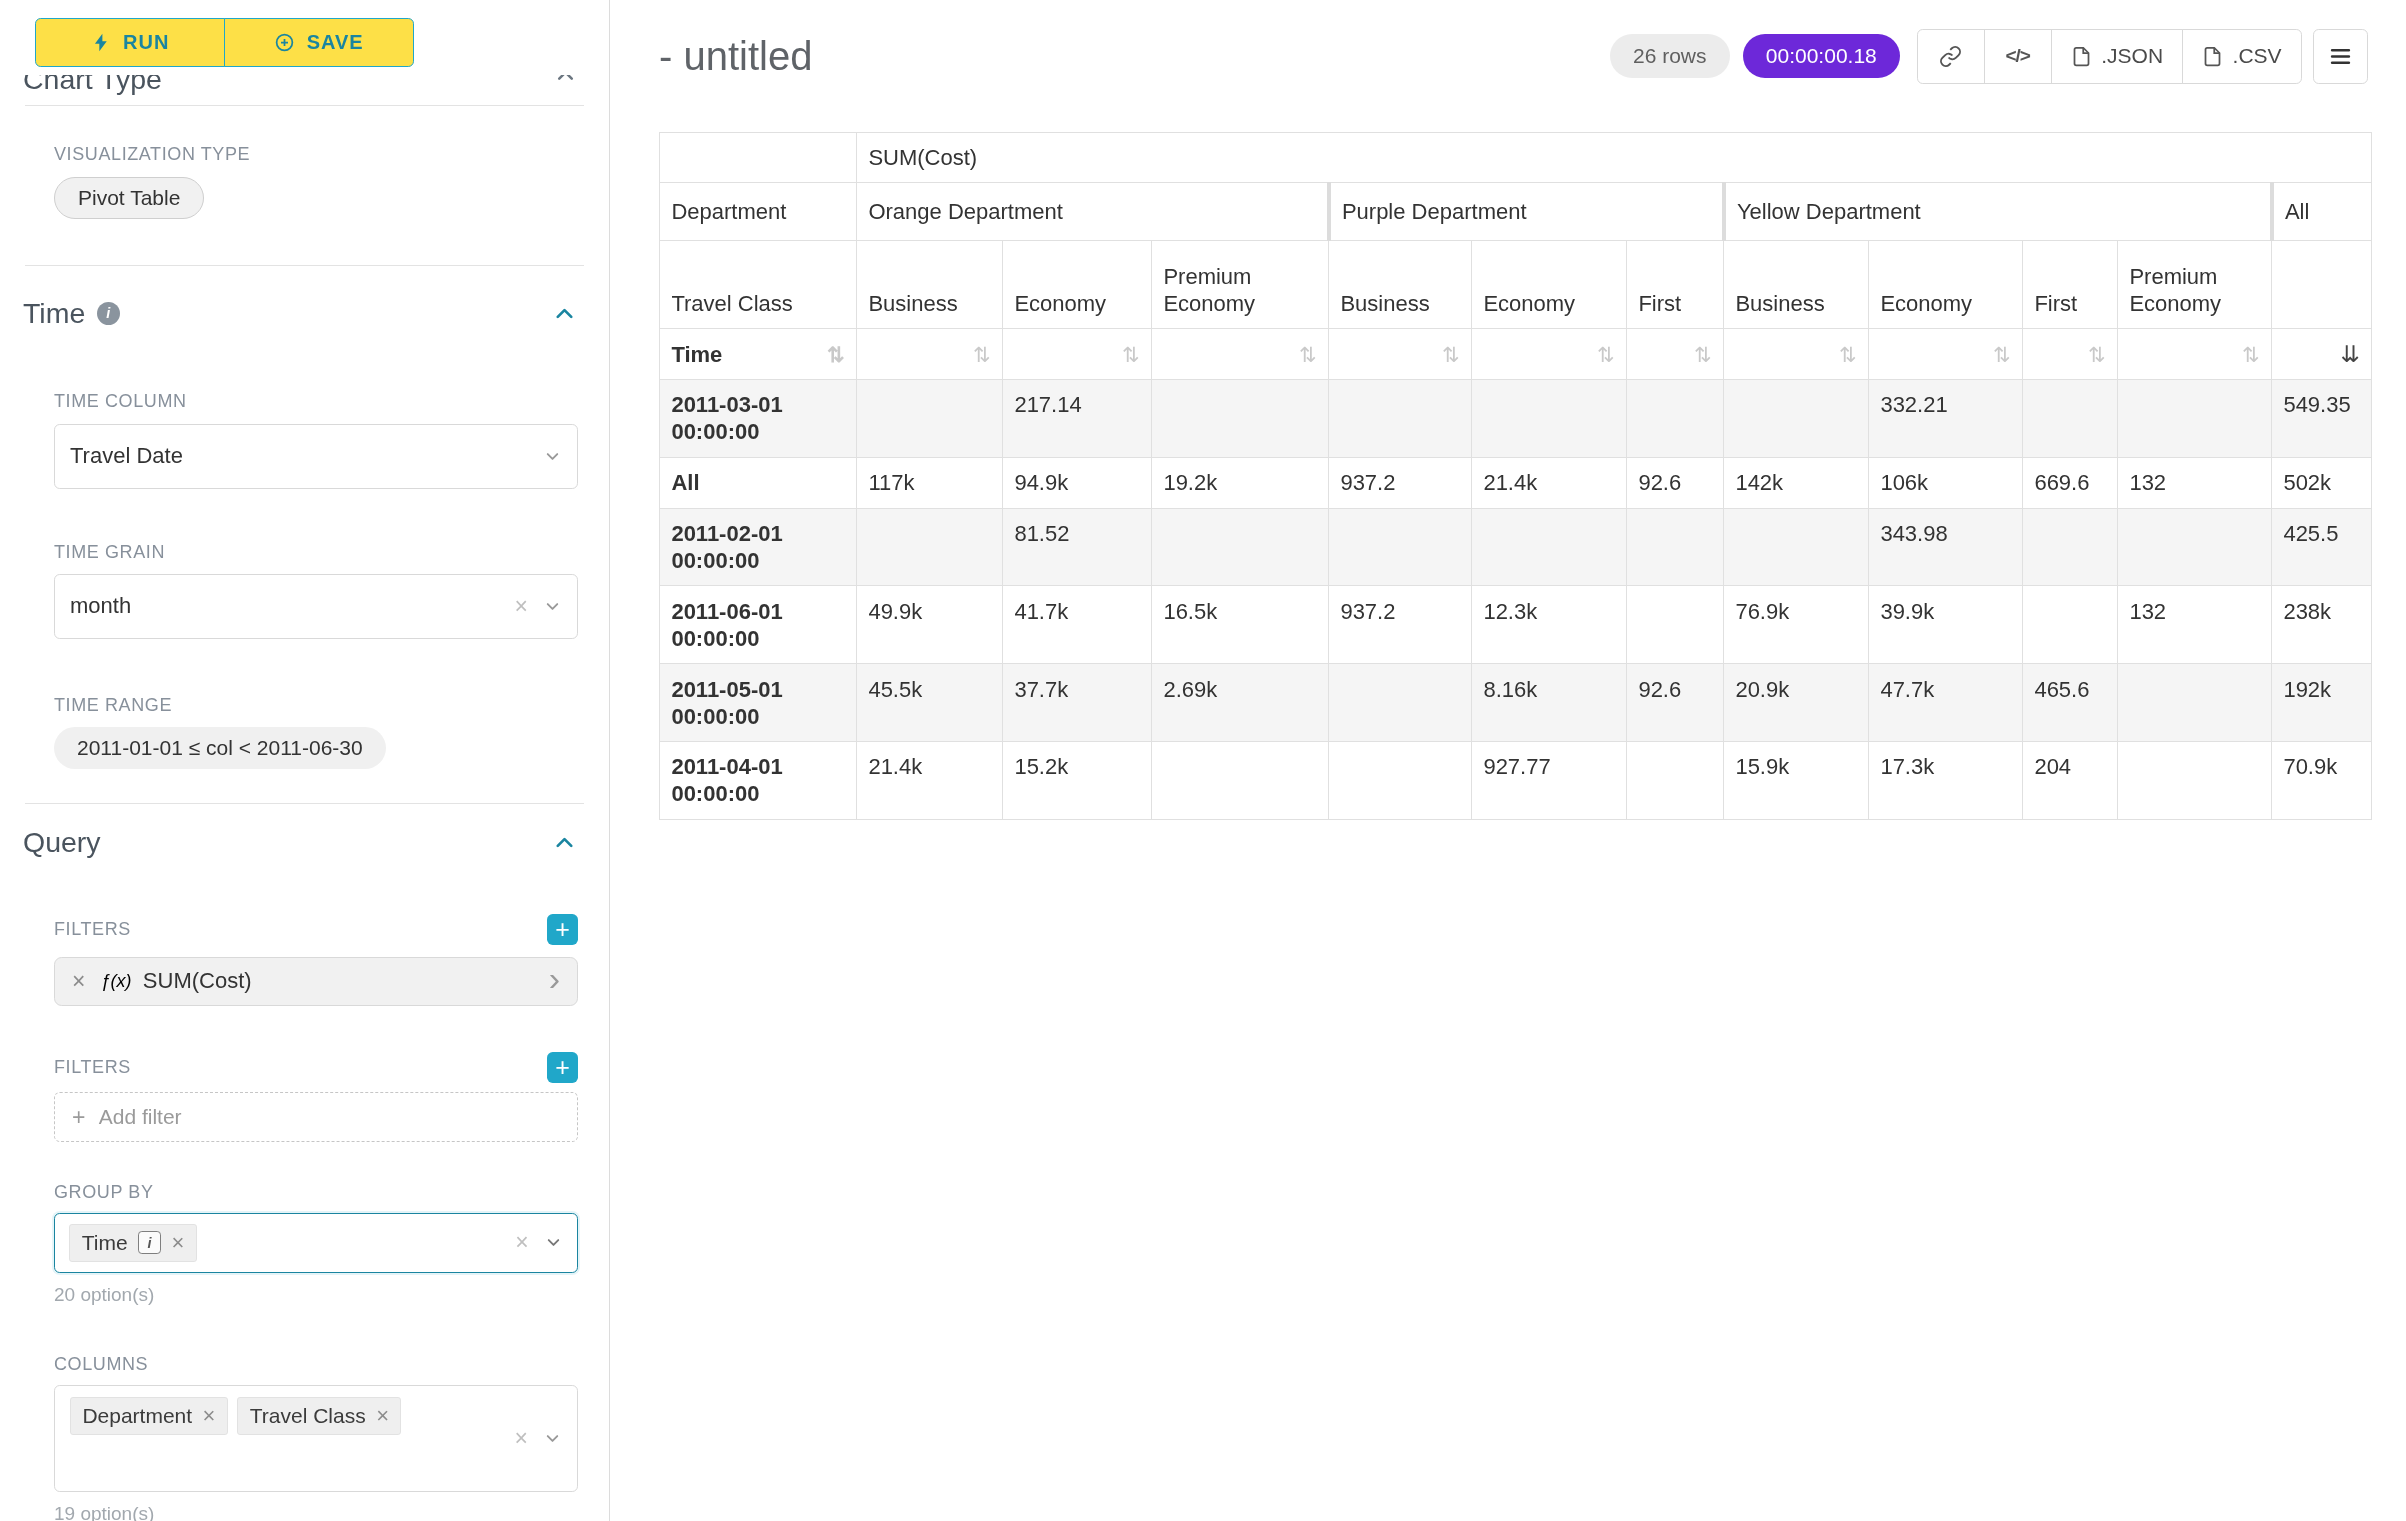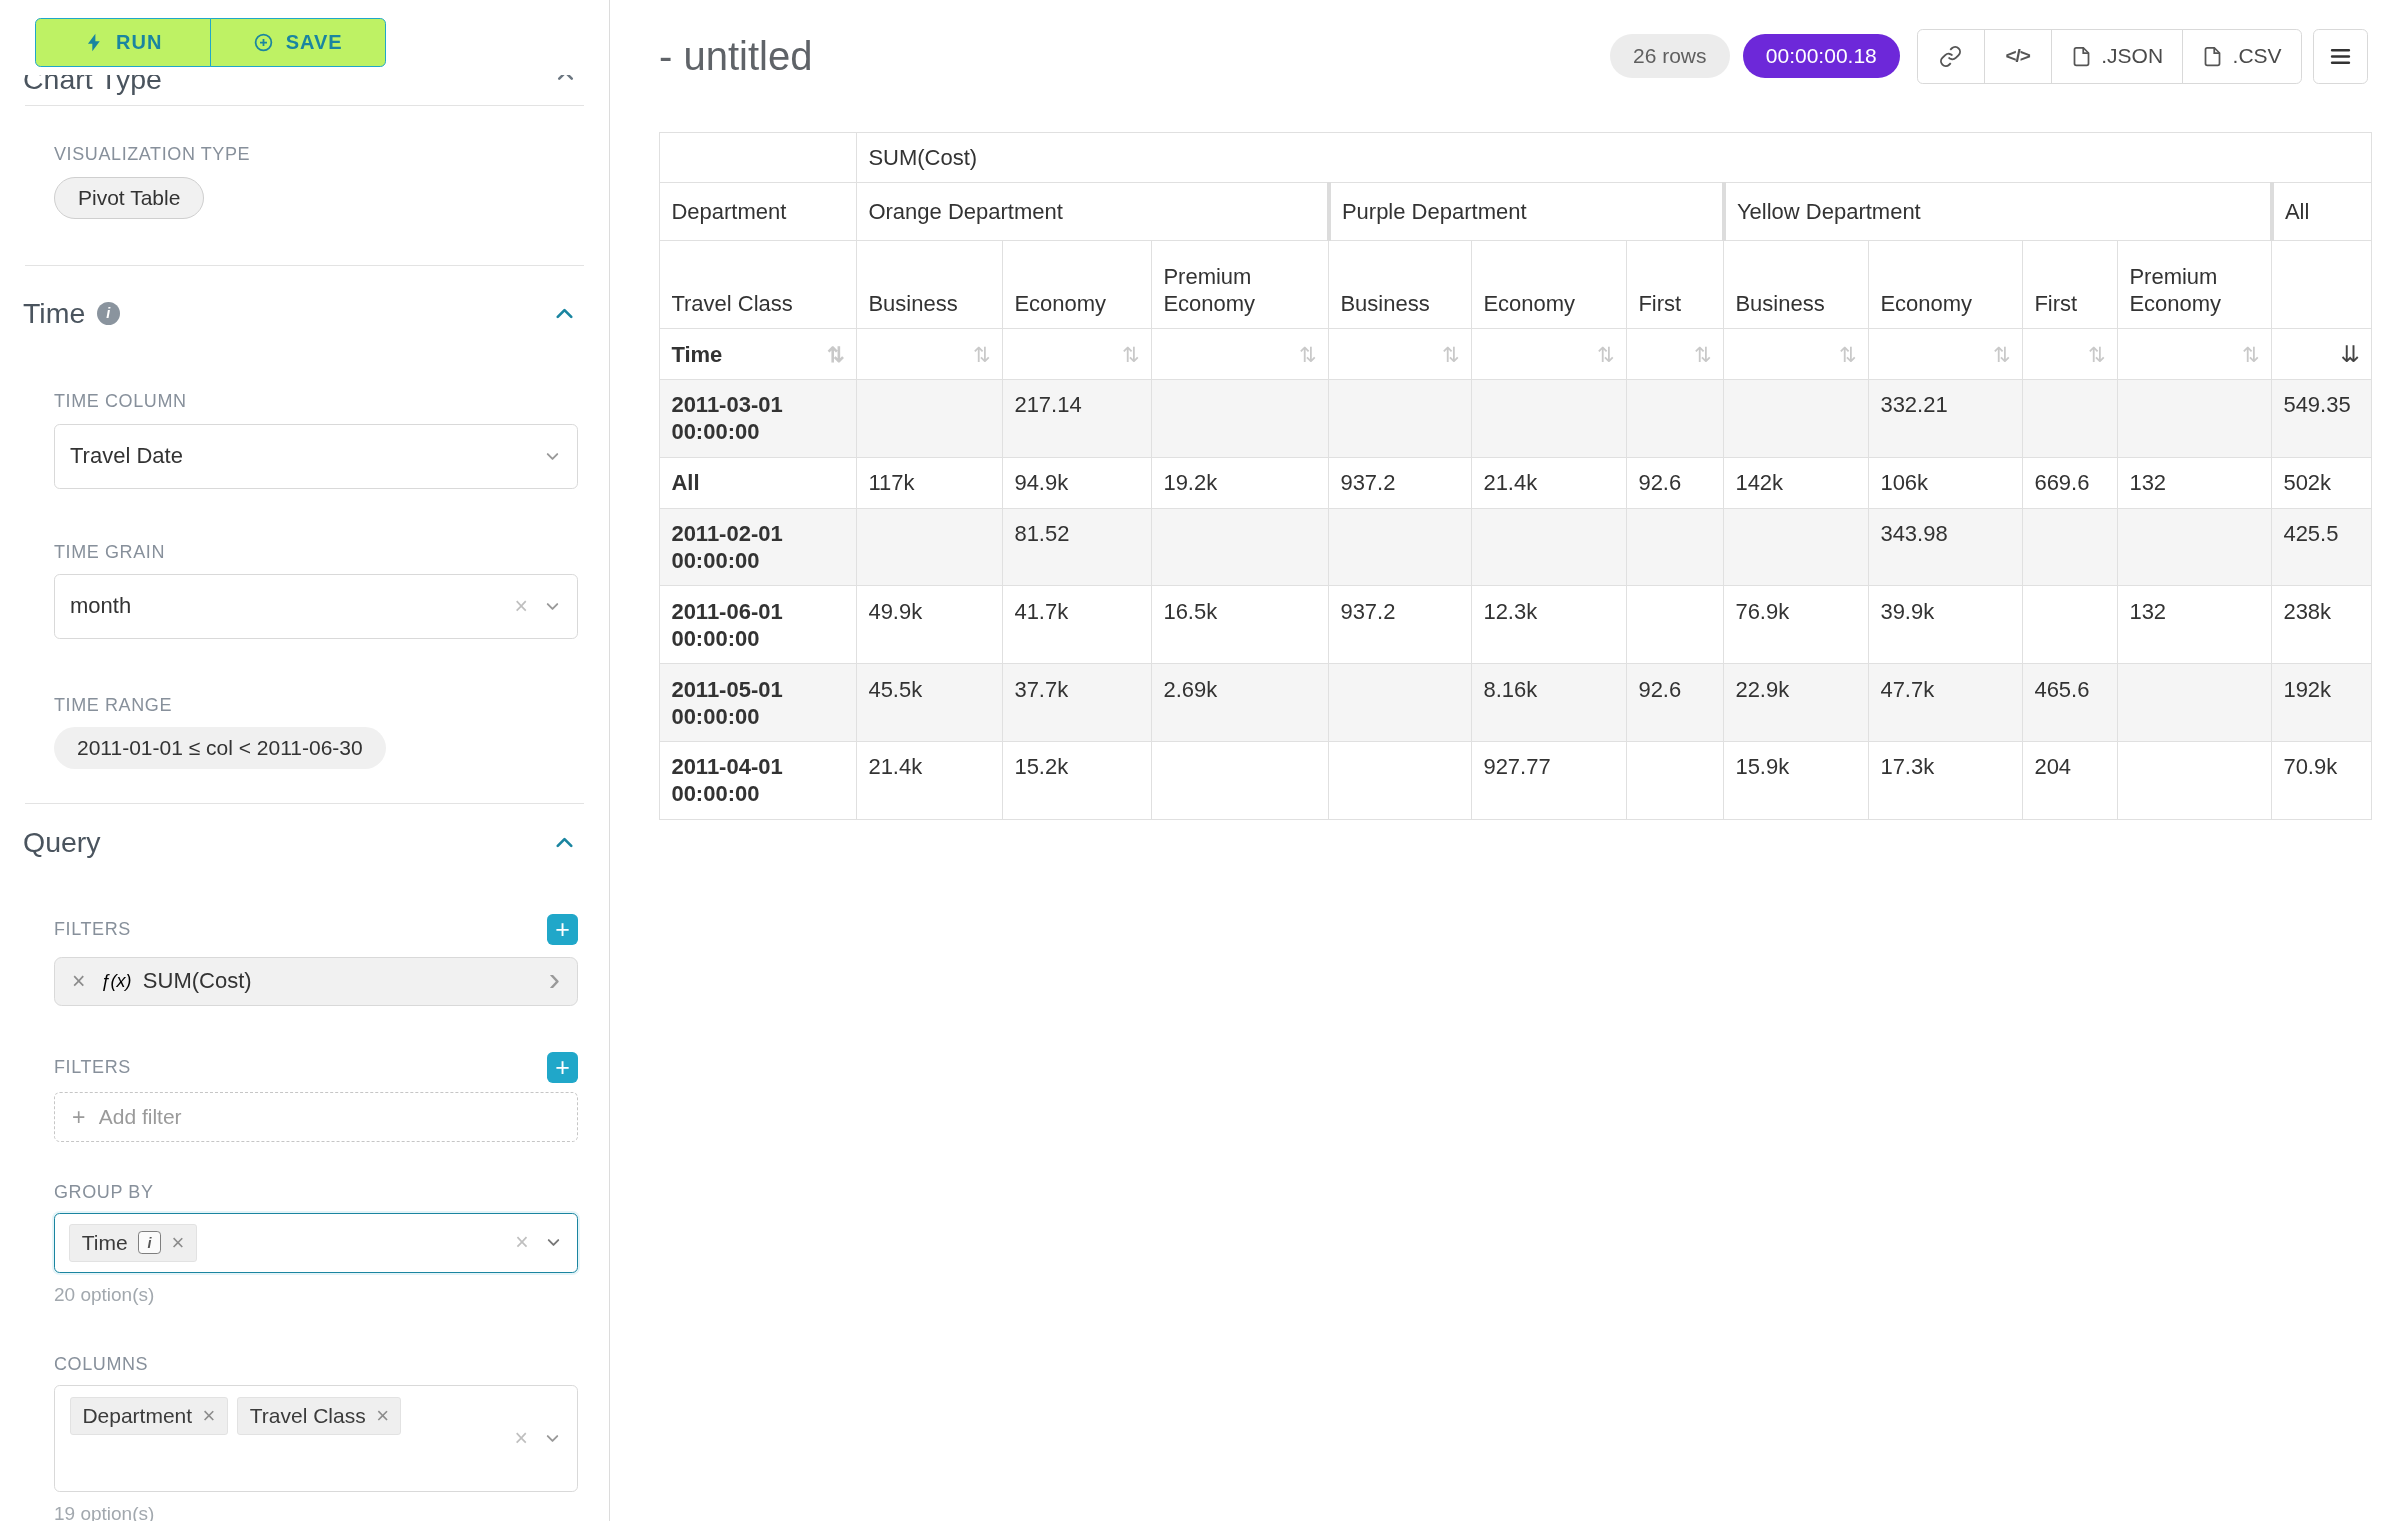--- a/index.html
+++ b/index.html
@@ -5,21 +5,21 @@
   * { box-sizing: border-box; margin: 0; padding: 0; }
   html, body { width: 2406px; height: 1522px; overflow: hidden; background: #fff;
     font-family: "Liberation Sans", sans-serif; color: #333; }
   .app { display: flex; width: 2406px; height: 1522px; }
 
   
   .sidebar { width: 610px; min-width: 610px; height: 1522px; border-right: 1px solid #dcdcdc;
     background: #fff; position: relative; overflow: hidden; }
   .sidebar-top { position: relative; z-index: 3; background: #fff; padding: 18px 0 0 35px; display: flex; }
   .btn-run, .btn-save { display: inline-flex; align-items: center; justify-content: center; gap: 11.4px;
-    height: 49px; width: 176px; background: #bef264; border: 1px solid #20a7c9; color: #1a85a0;
+    height: 49px; width: 190px; background: #fde047; border: 1px solid #20a7c9; color: #1a85a0;
     font-size: 20px; font-weight: 600; letter-spacing: 1px; cursor: pointer;
     font-family: "Liberation Sans", sans-serif; }
   .btn-run { border-radius: 5.7px 0 0 5.7px; }
   .btn-save { border-radius: 0 5.7px 5.7px 0; margin-left: -1px; }
   .peek { position: relative; margin-top: 7.6px; height: 25px; overflow: hidden; padding: 0 31px 0 23px; }
   .peek h2 { font-size: 28.5px; line-height: 32px; font-weight: 500; color: #4a545e; margin-top: -11.4px; }
   .peek .peek-chev { position: absolute; right: 31px; top: -11.4px; }
   .divider { border-top: 1px solid #e3e3e3; margin: 5.7px 25px 0 25px; }
   .divider.d2 { margin-top: 46px; }
   .divider.d3 { margin-top: 34px; }
@@ -425,21 +425,21 @@
             <td>238k</td>
           </tr>
           <tr class="striped">
             <th class="row-h">2011-05-01 00:00:00</th>
             <td>45.5k</td>
             <td>37.7k</td>
             <td>2.69k</td>
             <td></td>
             <td>8.16k</td>
             <td>92.6</td>
-            <td>22.9k</td>
+            <td>20.9k</td>
             <td>47.7k</td>
             <td>465.6</td>
             <td></td>
             <td>192k</td>
           </tr>
           <tr>
             <th class="row-h">2011-04-01 00:00:00</th>
             <td>21.4k</td>
             <td>15.2k</td>
             <td></td>

